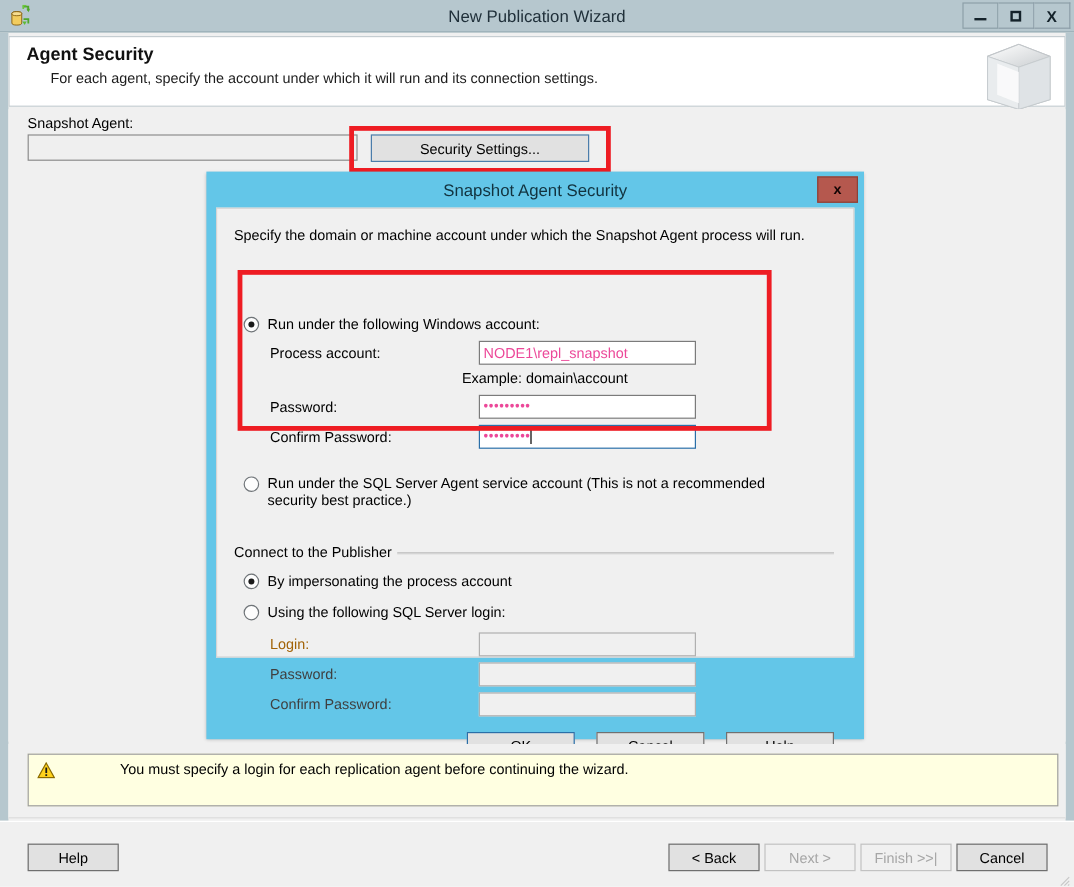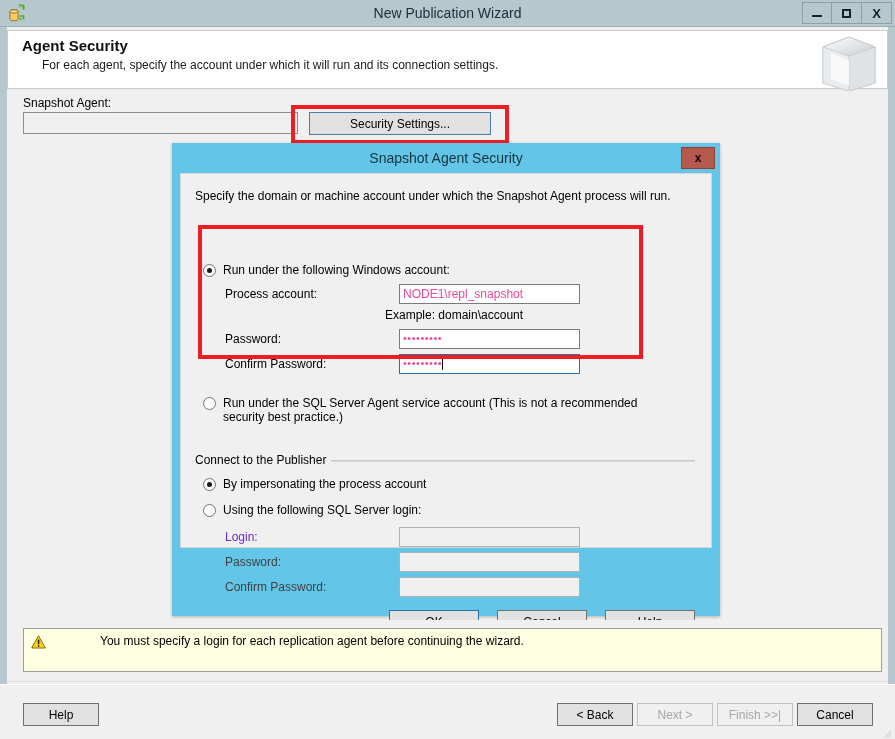--- a/index.html
+++ b/index.html
@@ -480,21 +480,21 @@
       <div class="radio-row" style="left:22px; top:329px; width:420px;">
         <span class="radio"></span>
         <span class="radio-label">Using the following SQL Server login:</span>
       </div>
 
       <div class="radio-row" style="left:22px; top:303px; width:420px;">
         <span class="radio checked"></span>
         <span class="radio-label">By impersonating the process account</span>
       </div>
 
-      <div class="fld-label" style="left:44px; top:356px; color:#6d28d9;">Login:</div>
+      <div class="fld-label" style="left:44px; top:356px; color:#a16207;">Login:</div>
       <div class="txtbox disabled" style="left:218px; top:353px; width:181px;"></div>
 
       <div class="fld-label" style="left:44px; top:381px; color:#3f3f3f;">Password:</div>
       <div class="txtbox disabled" style="left:218px; top:378px; width:181px;"></div>
 
       <div class="fld-label" style="left:44px; top:406px; color:#3f3f3f;">Confirm Password:</div>
       <div class="txtbox disabled" style="left:218px; top:403px; width:181px;"></div>
 
       <div class="dlg-btn default" style="left:208px; top:436px;">OK</div>
       <div class="dlg-btn" style="left:316px; top:436px;">Cancel</div>

